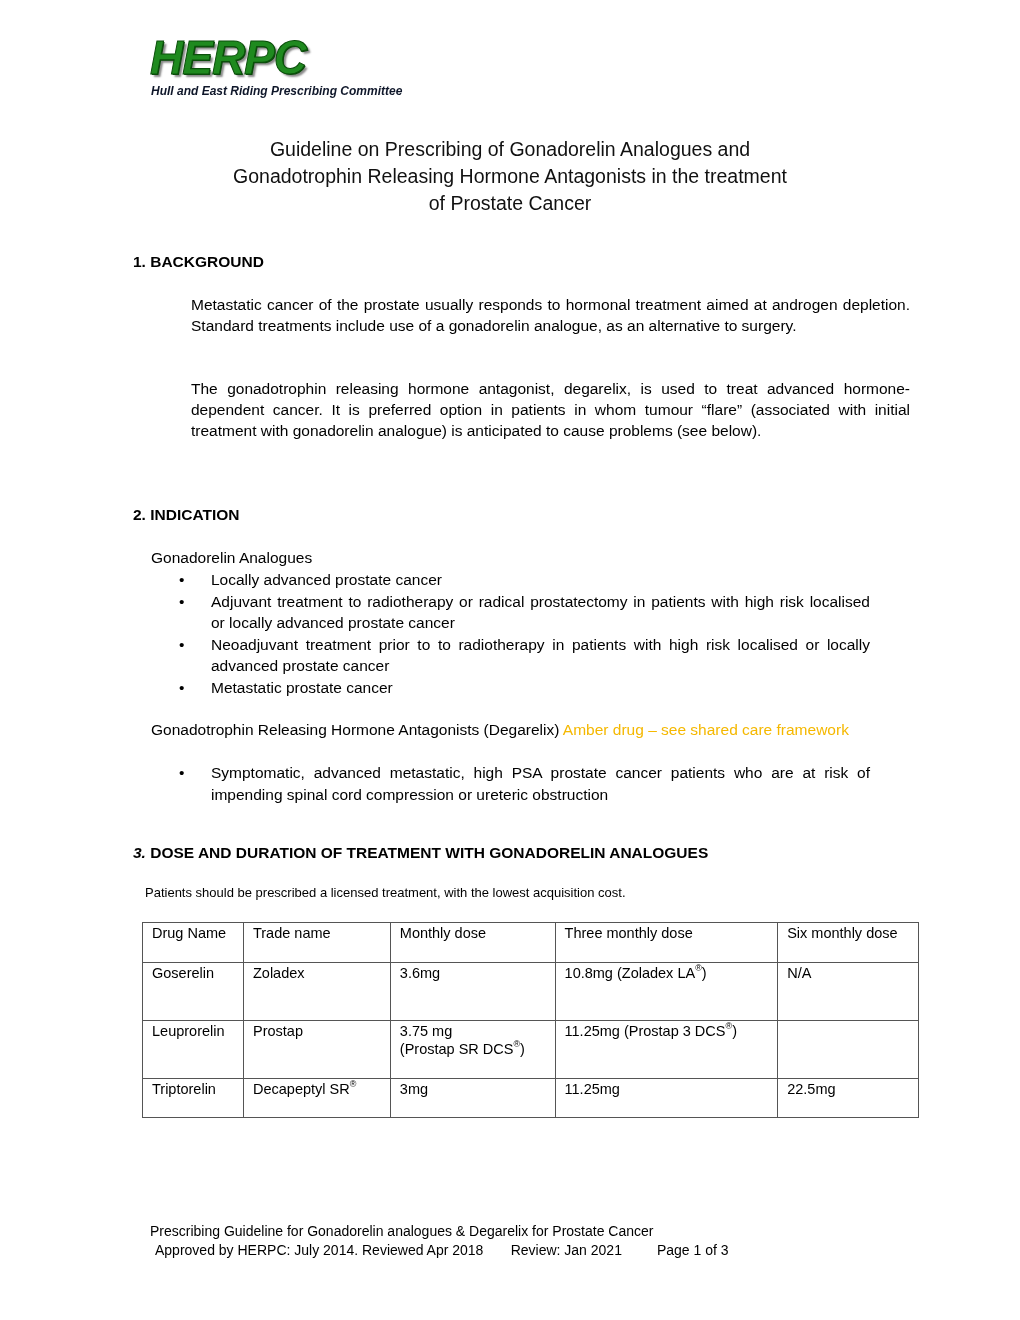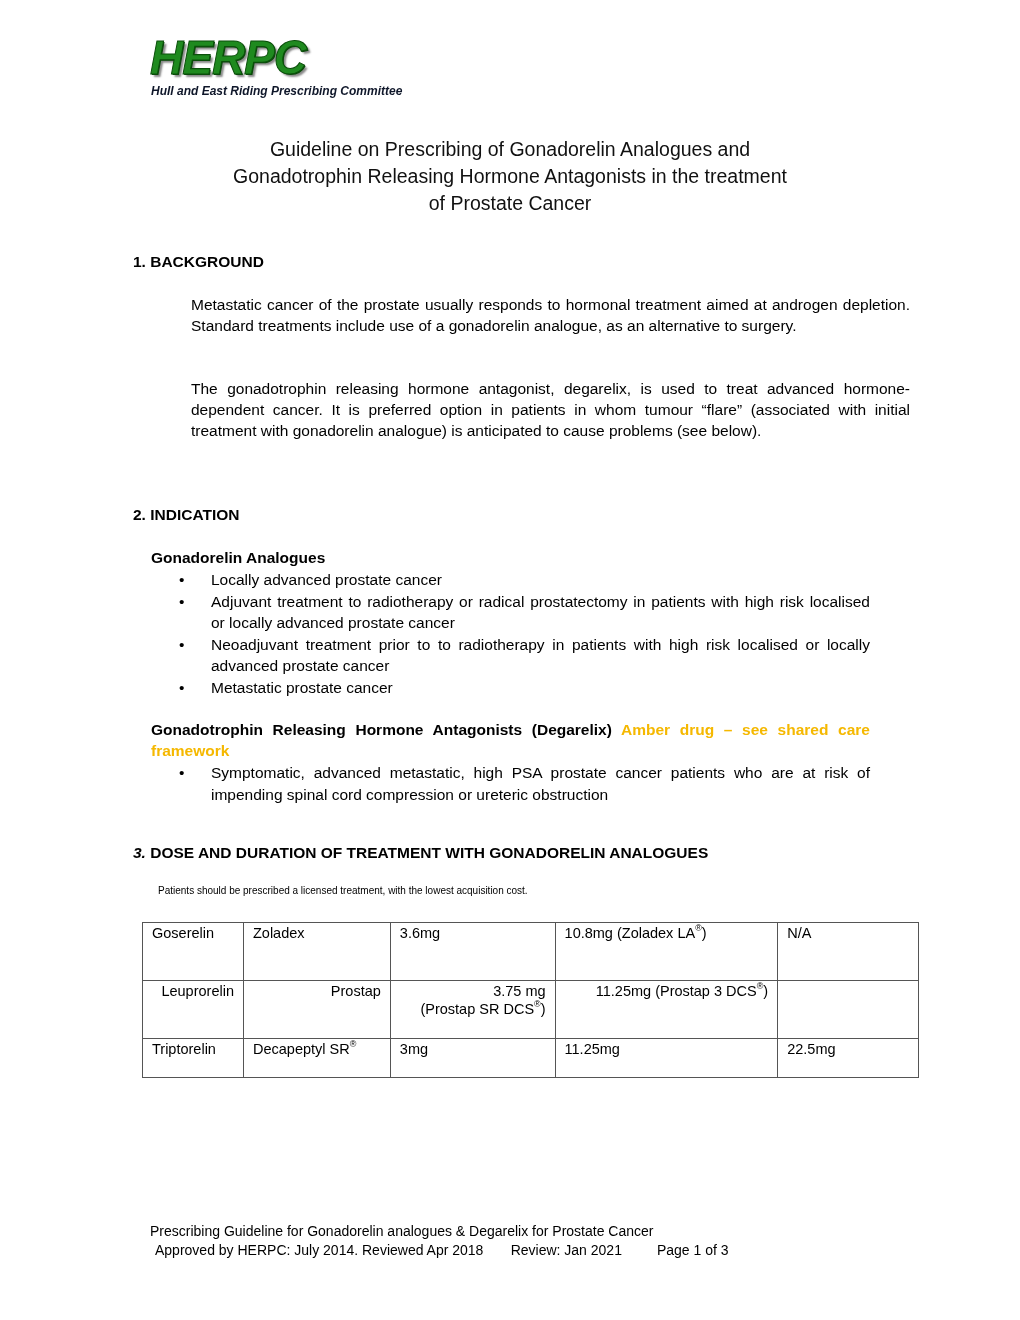--- a/index.html
+++ b/index.html
@@ -14,30 +14,30 @@
           -webkit-text-stroke:1px #0b4f0b; }
   .committee { position:absolute; left:151px; top:84px; font-weight:bold; font-style:italic;
                font-size:12px; color:#0f172a; }
 
   .title { position:absolute; left:140px; top:136px; width:740px; text-align:center;
            font-weight:normal; font-size:19.5px; line-height:27px; color:#111; }
 
   .h { position:absolute; left:133px; font-weight:bold; font-size:15.5px; }
   .p { position:absolute; left:151px; width:719px; font-size:15.5px; line-height:21px;
        text-align:justify;margin-left:40px; }
-  .sub { position:absolute; left:151px; width:719px; font-weight:bold; font-size:15.5px; line-height:21px;
+  .sub { position:absolute; left:151px; width:719px; font-weight:normal; font-size:15.5px; line-height:21px;
          text-align:justify; }
   .amber { color:#f5b800; }
 
   ul.bul { position:absolute; left:151px; width:719px; margin:0; padding:0; list-style:none;
            font-size:15.5px; line-height:21.5px; }
   ul.bul li { position:relative; padding-left:60px; text-align:justify; }
   ul.bul li .dot { position:absolute; left:28px; top:0; }
 
-  .small { position:absolute; left:158px; font-size:10px; }
+  .small { position:absolute; left:145px; font-size:13px; }
 
   table.dose { position:absolute; left:142px; top:922px; width:777px; border-collapse:collapse;
                font-size:14.5px; line-height:18px; }
   table.dose td { border:1.5px solid #555; vertical-align:top; padding:1px 9px 0 9px; }
   sup { font-size:9px; line-height:0; vertical-align:7px; }
 
   .footer1 { position:absolute; left:150px; top:1223px; font-size:14px; }
   .footer2 { position:absolute; left:155px; top:1242px; font-size:14px; white-space:pre; }
 </style>
 </head>
@@ -84,28 +84,35 @@
 
   <table class="dose">
     <colgroup>
       <col style="width:101px">
         <col style="width:147px">
         <col style="width:165px">
         <col style="width:223px">
         <col style="width:141px">
     </colgroup>
     <tbody>
+        <tr style="height:40px;">
+      <td>Drug Name</td>
+      <td>Trade name</td>
+      <td>Monthly dose</td>
+      <td>Three monthly dose</td>
+      <td>Six monthly dose</td>
+    </tr>
     <tr style="height:58px;">
       <td>Goserelin</td>
       <td><span>Zoladex</span><sup></sup></td>
       <td>3.6mg</td>
       <td><span>10.8mg (Zoladex LA</span><sup>®</sup><span>)</span></td>
       <td>N/A</td>
     </tr>
-    <tr style="height:58px;text-align:right;">
+    <tr style="height:58px;">
       <td>Leuprorelin</td>
       <td><span>Prostap</span><sup></sup></td>
       <td>
             <div>3.75 mg</div>
             <div><span>(Prostap SR DCS</span><sup>®</sup><span>)</span></div>
           </td>
       <td><span>11.25mg (Prostap 3 DCS</span><sup>®</sup><span>)</span></td>
       <td></td>
     </tr>
     <tr style="height:39px;">

